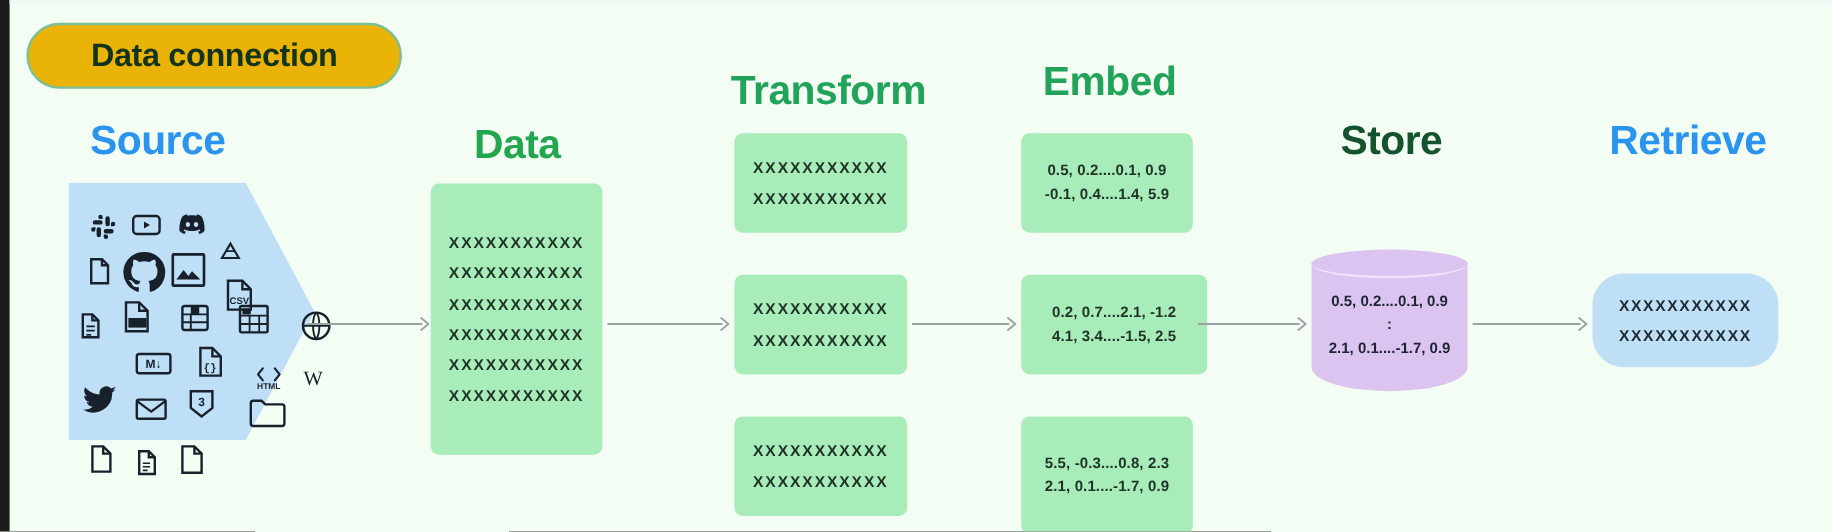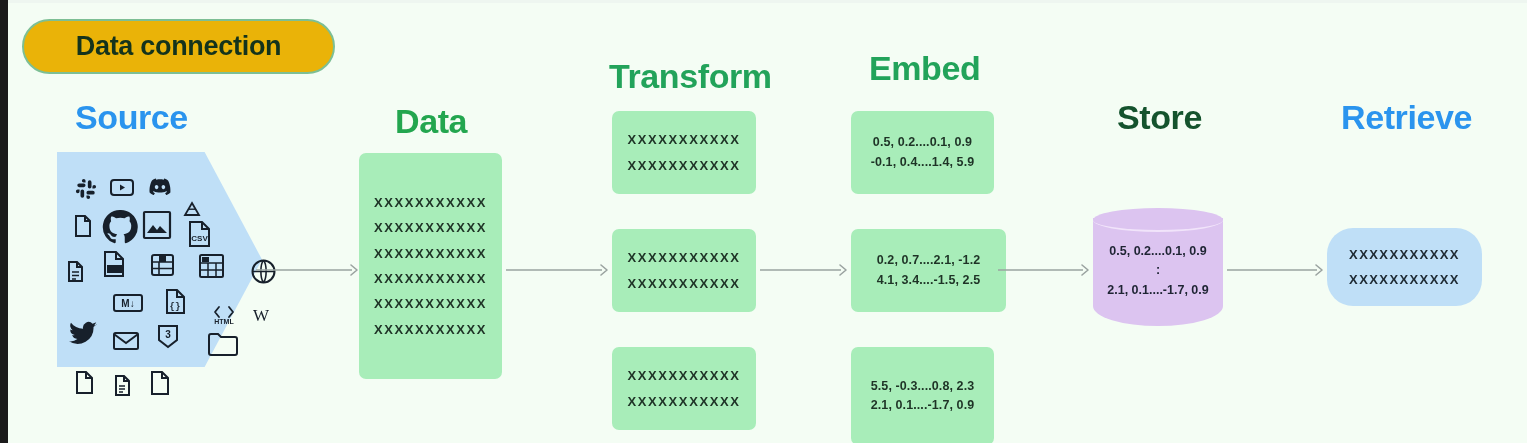--- a/index.html
+++ b/index.html
@@ -200,21 +200,21 @@
         <path d="M5 23l6-8 4 5 3-4 7 7z" fill="#17202b" stroke="none"></path>
       </svg>
     </div>
     <div class="ic" style="left:124px; top:48px;">
       <svg width="22" height="20" viewBox="0 0 22 20" fill="none" stroke="#17202b" stroke-width="1.8">
         <path d="M11 3l7 12H4z"></path>
           <path d="M7.6 9.2h6.8" stroke-width="1.4"></path>
       </svg>
     </div>
 
-    <div class="ic" style="left:130px; top:68px;">
+    <div class="ic" style="left:130px; top:80px;">
       <svg width="26" height="28" viewBox="0 0 26 28" fill="none" stroke="#17202b" stroke-width="2">
         <path d="M3 2h12l7 7v17H3z"></path>
           <path d="M15 2v7h7"></path>
         <text x="12.5" y="21" font-size="8" font-family="Liberation Sans, sans-serif" font-weight="bold" fill="#17202b" stroke="none" text-anchor="middle">CSV</text>
       </svg>
     </div>
     <div class="ic" style="left:9px;   top:108px;">
       <svg width="19" height="23" viewBox="0 0 19 23" fill="none" stroke="#17202b" stroke-width="2">
         <path d="M3 2h8l5 5v14H3z"></path>
           <path d="M11 2v5h5"></path>

